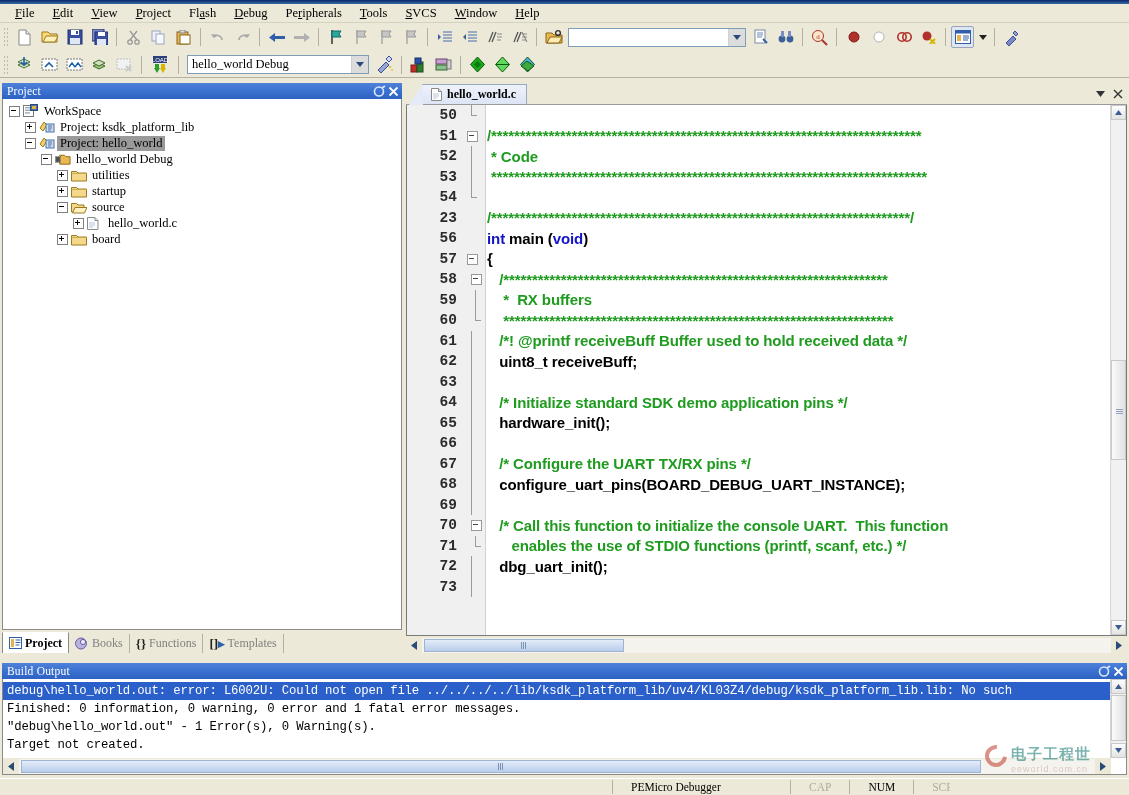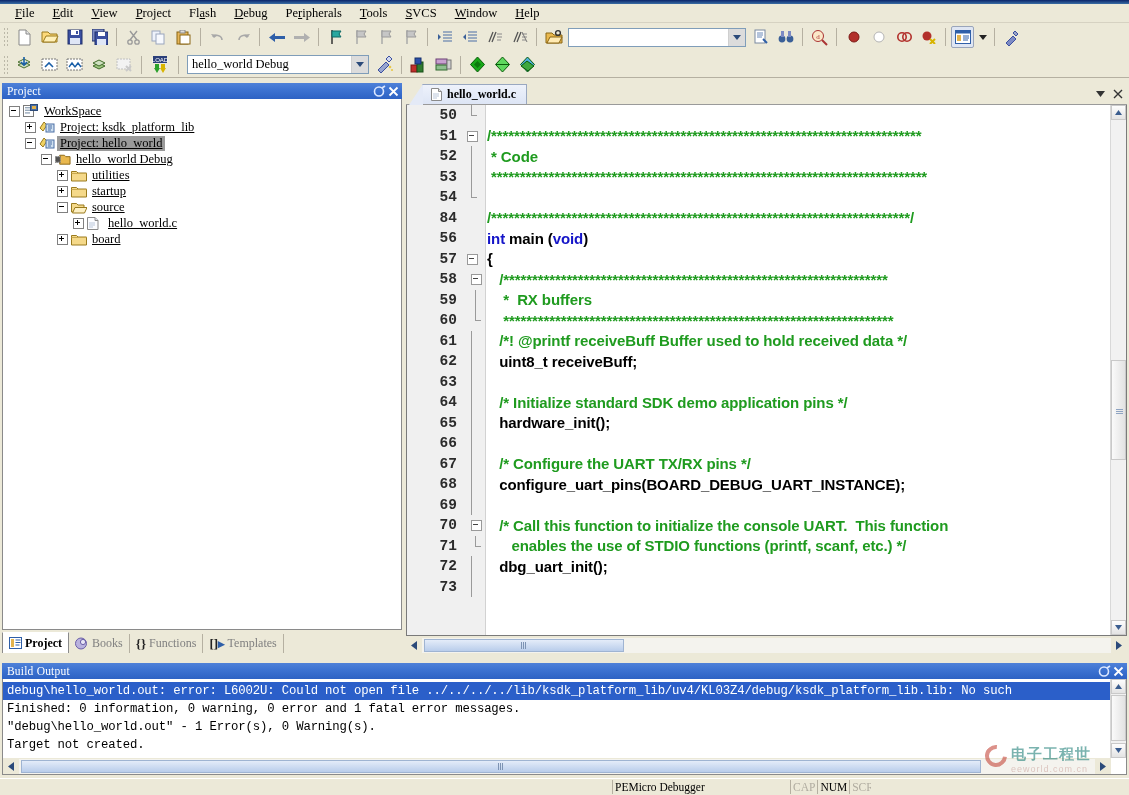--- a/index.html
+++ b/index.html
@@ -50,21 +50,21 @@
   
   .panel{position:absolute;background:#ece9d8;}
   #projpanel{left:2px;top:83px;width:400px;height:570px;}
   .panel-cap{height:16px;background:linear-gradient(to bottom,#4f81d8 0%,#3c72d1 45%,#2d62c4 100%);
     display:flex;align-items:center;padding:0 2px 0 5px;box-sizing:border-box;}
   .panel-cap .t{color:#fff;font-family:"Liberation Serif",serif;font-size:11.5px;flex:1;
     letter-spacing:.2px;}
   .capbtn{width:14px;height:14px;display:flex;align-items:center;justify-content:center;}
   .treebox{position:absolute;left:0;top:16px;right:0;bottom:23px;background:#fff;
     border:1px solid #8a8a8a;border-top:none;box-sizing:border-box;overflow:hidden;}
-  .tree{padding:4px 0 0 6px;font-family:"Liberation Serif",serif;font-size:12.5px;color:#000;text-decoration:underline;}
+  .tree{padding:4px 0 0 6px;font-family:"Liberation Serif",serif;font-size:12.5px;color:#000;}
   .row{display:flex;align-items:center;height:16px;white-space:nowrap;}
   .row .lbl{padding:0 3px;line-height:15px;}
   .row.sel .lbl{background:#9a9a9a;color:#000;}
   .plus{width:9px;height:9px;border:1px solid #808080;background:#fff;position:relative;
     margin-right:3px;flex:0 0 auto;}
   .plus:before{content:"";position:absolute;left:1px;top:3px;width:5px;height:1px;background:#000;}
   .plus.p:after{content:"";position:absolute;left:3px;top:1px;width:1px;height:5px;background:#000;}
   .ticon{width:16px;height:15px;margin-right:2px;flex:0 0 auto;display:flex;align-items:center;}
 
   .tabstrip{position:absolute;left:0;bottom:0;height:22px;width:100%;
@@ -130,21 +130,21 @@
   .boline{font-family:"Liberation Mono",monospace;font-size:12.3px;color:#000;
     height:18px;line-height:18px;white-space:nowrap;padding-left:4px;letter-spacing:-0.15px;}
   .boline.sel{background:#2b5fc9;color:#fff;}
   .bohs{position:absolute;left:0;bottom:0;right:15px;height:16px;background:#ece9d8;
     display:flex;align-items:center;}
 
   
   .statusbar{position:absolute;left:0;bottom:0;width:1129px;height:17px;background:#ece9d8;
     border-top:1px solid #fff;display:flex;align-items:center;
     font-family:"Liberation Serif",serif;font-size:11.5px;color:#000;box-sizing:border-box;}
-  .scell{height:14px;display:flex;align-items:center;padding:0 2px;
+  .scell{height:14px;display:flex;align-items:center;padding:0 18px;
     border-left:1px solid #b5b0a1;box-sizing:border-box;}
   .scell.first{border-left:none;}
   .scell.dim{color:#b0aca0;}
 
   
   .wm{position:absolute;right:4px;bottom:8px;width:140px;height:42px;opacity:.55;
     pointer-events:none;}
   .wm .cn{font-family:"DejaVu Sans",sans-serif;font-size:15px;color:#0f766e;font-weight:bold;
     position:absolute;left:26px;top:0;letter-spacing:1px;}
   .wm .en{font-family:"Liberation Sans",sans-serif;font-size:9px;color:#c9a09a;
@@ -685,21 +685,21 @@
 
     <div class="codearea">
       <div class="gutter"></div>
       <div class="gutline"></div>
       <div class="codelines" id="codelines">
           <div class="cl"><span class="ln">50</span><span class="fold"><span class="fbar" style="height:50%"></span><span class="fend" style="top:10px"></span></span><span class="code"></span></div>
           <div class="cl"><span class="ln">51</span><span class="fold"><span class="foldbox"></span></span><span class="code"><span class="cmt">/***************************************************************************</span></span></div>
           <div class="cl"><span class="ln">52</span><span class="fold"><span class="fbar"></span></span><span class="code"><span class="cmt"> * Code</span></span></div>
           <div class="cl"><span class="ln">53</span><span class="fold"><span class="fbar"></span></span><span class="code"><span class="cmt"> ****************************************************************************</span></span></div>
           <div class="cl"><span class="ln">54</span><span class="fold"><span class="fbar" style="height:50%"></span><span class="fend" style="top:10px"></span></span><span class="code"></span></div>
-          <div class="cl"><span class="ln">84</span><span class="fold"></span><span class="code"><span class="cmt">/*************************************************************************/</span></span></div>
+          <div class="cl"><span class="ln">23</span><span class="fold"></span><span class="code"><span class="cmt">/*************************************************************************/</span></span></div>
           <div class="cl"><span class="ln">56</span><span class="fold"></span><span class="code"><span class="kw">int </span><span class="id">main </span><span class="id">(</span><span class="kw">void</span><span class="id">)</span></span></div>
           <div class="cl"><span class="ln">57</span><span class="fold"><span class="foldbox"></span></span><span class="code"><span class="id">{</span></span></div>
           <div class="cl"><span class="ln">58</span><span class="fold"><span class="foldbox" style="left:8px"></span></span><span class="code"><span class="cmt">   /*******************************************************************</span></span></div>
           <div class="cl"><span class="ln">59</span><span class="fold"><span class="fbar" style="left:12px"></span></span><span class="code"><span class="cmt">    *  RX buffers</span></span></div>
           <div class="cl"><span class="ln">60</span><span class="fold"><span class="fbar" style="left:12px;height:50%"></span><span class="fend" style="left:12px;top:10px"></span></span><span class="code"><span class="cmt">    ********************************************************************</span></span></div>
           <div class="cl"><span class="ln">61</span><span class="fold"><span class="fbar"></span></span><span class="code"><span class="cmt">   /*! @printf receiveBuff Buffer used to hold received data */</span></span></div>
           <div class="cl"><span class="ln">62</span><span class="fold"><span class="fbar"></span></span><span class="code"><span class="id">   uint8_t receiveBuff;</span></span></div>
           <div class="cl"><span class="ln">63</span><span class="fold"><span class="fbar"></span></span><span class="code"></span></div>
           <div class="cl"><span class="ln">64</span><span class="fold"><span class="fbar"></span></span><span class="code"><span class="cmt">   /* Initialize standard SDK demo application pins */</span></span></div>
           <div class="cl"><span class="ln">65</span><span class="fold"><span class="fbar"></span></span><span class="code"><span class="id">   hardware_init();</span></span></div>

